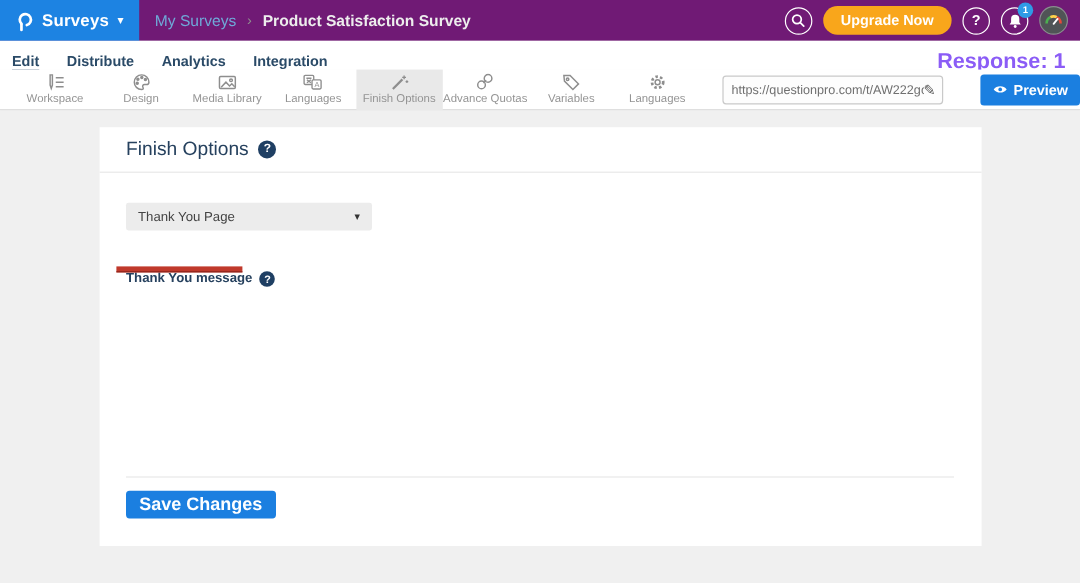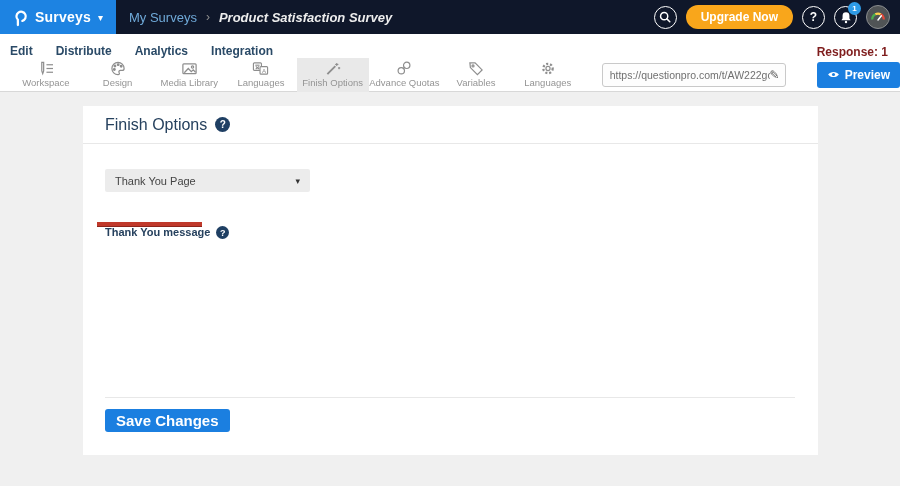--- a/index.html
+++ b/index.html
@@ -1,40 +1,40 @@
 <!DOCTYPE html>
 <html><head>
 <meta charset="utf-8">
 <style>
   * { margin:0; padding:0; box-sizing:border-box; }
   html,body { width:900px; height:486px; overflow:hidden; }
   body { font-family:"Liberation Sans","DejaVu Sans",sans-serif; background:#f0f0f0; position:relative; }
 
   
-  .header { position:absolute; left:0; top:0; width:900px; height:34px; background:#0f172a; display:flex; align-items:center;justify-content:flex-end; }
+  .header { position:absolute; left:0; top:0; width:900px; height:34px; background:#701a75; display:flex; align-items:center;justify-content:flex-end; }
   .logo-box { width:116px; height:34px; background:#1d83e2; display:flex; align-items:center; justify-content:center; gap:7px; cursor:pointer; }
   .logo-glyph { display:flex; align-items:center; }
   .logo-text { color:#fff; font-size:14px; font-weight:700; letter-spacing:.2px; }
   .logo-caret { color:#fff; font-size:10px; margin-top:1px; }
   .breadcrumb { display:flex; align-items:center; gap:9px; margin-left:13px; font-size:13px; }
   .crumb-parent { color:#6fa9d8; cursor:pointer; }
   .crumb-sep { color:#8f8f8f; font-size:12px; }
-  .crumb-current { color:#ededed; font-weight:600;font-style:italic; }
+  .crumb-current { color:#ededed; font-weight:600; }
   .header-right { margin-left:auto; display:flex; align-items:center; gap:9px; padding-right:10px; }
   .hdr-circle { width:23px; height:23px; border:1.6px solid #fff; border-radius:50%; display:flex; align-items:center; justify-content:center; cursor:pointer; color:#fff; font-size:12px; font-weight:700; }
   .upgrade-btn { background:#f9a61b; color:#fff; border:none; border-radius:13px; height:24px; padding:0 15px; font-size:12px; font-weight:700; font-family:inherit; cursor:pointer; }
   .bell-wrap { position:relative; }
   .badge { position:absolute; top:-4px; right:-4px; min-width:13px; height:13px; background:#2e9be6; border-radius:7px; color:#fff; font-size:8px; font-weight:700; display:flex; align-items:center; justify-content:center; padding:0 3px; }
   .avatar { width:24px; height:24px; border-radius:50%; background:#505456; border:1.5px solid #8a8d8f; display:flex; align-items:center; justify-content:center; cursor:pointer; overflow:hidden; }
 
   
   .subnav { position:absolute; left:0; top:34px; width:900px; height:36px; background:#fff; border-bottom:1px solid #e3e3e3; display:flex; align-items:center; padding:0 12px 0 10px; }
   .subnav-item { font-size:12px; font-weight:700; color:#2a4a67; margin-right:23px; cursor:pointer; padding-bottom:1px; }
   .subnav-item.active { text-decoration:underline; text-underline-offset:3px; }
-  .response-label { margin-left:auto; font-size:12px; font-weight:700; color:#7f1d1d; }
+  .response-label { margin-left:auto; font-size:18px; font-weight:700; color:#8b5cf6; }
 
   
   .toolbar { position:absolute; left:0; top:58px; width:900px; height:34px; background:#fff; border-bottom:1px solid #d8d8d8; display:flex; align-items:center; padding-left:10px; box-shadow:0 1px 2px rgba(0,0,0,.05); }
   .tool-tab { width:75px; height:34px; display:flex; flex-direction:column; align-items:center; justify-content:center; gap:1px; cursor:pointer; }
   .tool-tab.active { background:#e9e9e9; }
   .tool-tab .t-icon { height:15px; display:flex; align-items:center; justify-content:center; }
   .tool-tab .t-label { font-size:9.5px; color:#949494; white-space:nowrap; }
   .url-box { margin-left:18px; width:184px; height:24px; background:#fdfdfd; border:1px solid #c9c9c9; border-radius:3px; display:flex; align-items:center; padding:0 5px 0 7px; }
   .url-text { flex:1; font-size:10.5px; color:#707070; white-space:nowrap; overflow:hidden; }
   .url-pencil { color:#555; font-size:12px; cursor:pointer; font-family:"DejaVu Sans",sans-serif; }

